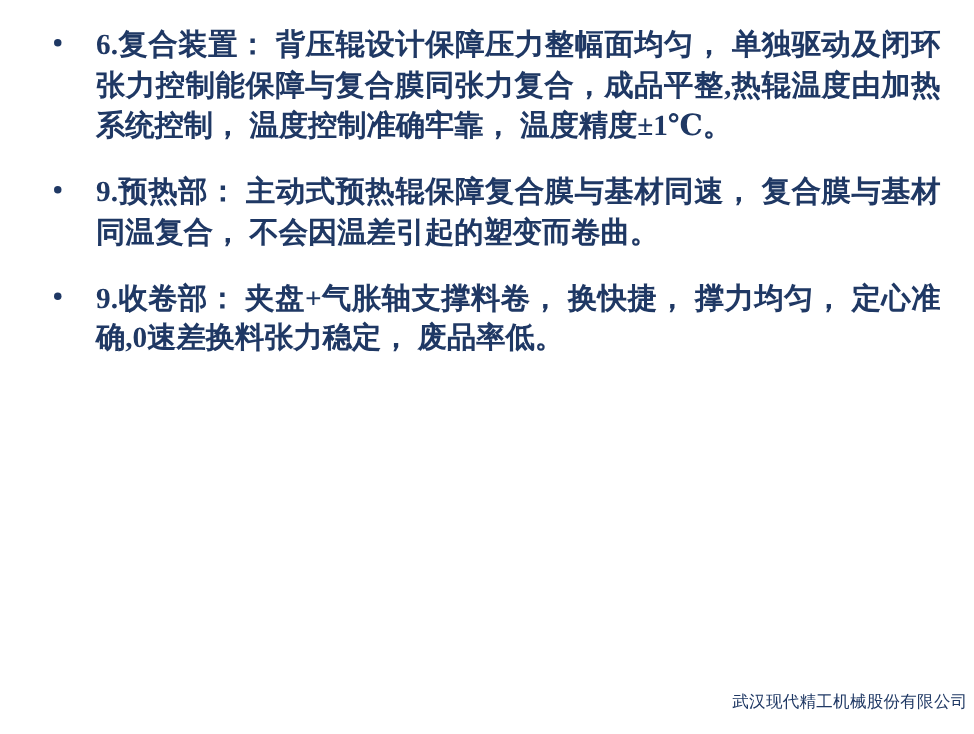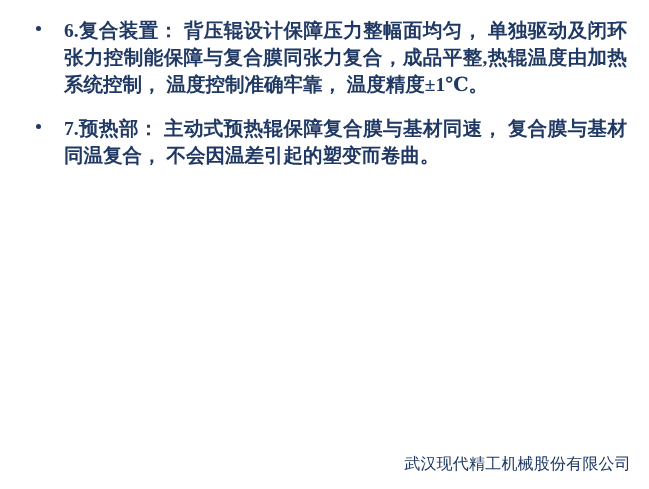--- a/index.html
+++ b/index.html
@@ -49,23 +49,23 @@
     height: 5px;
     background: #1F3864;
     border-radius: 50%;
     display: block;
   }
   .bullet-text {
     display: block;
   }
   .footer {
     position: absolute;
-    right: 18px;
+    right: 4px;
     bottom: 8px;
-    font-size: 16px;
+    font-size: 11px;
     font-weight: normal;
     color: #1F3864;
     font-family: "Liberation Sans", "DejaVu Sans", sans-serif;
     letter-spacing: 0.2px;
     margin-top: 12px;
   }
 </style>
 </head>
 <body>
 
@@ -73,23 +73,27 @@
 
   <div class="bullet-list">
 
     <div class="bullet-item">
       <span class="bullet-dot"></span>
       <span class="bullet-text">6.复合装置： 背压辊设计保障压力整幅面均匀， 单独驱动及闭环张力控制能保障与复合膜同张力复合，成品平整,热辊温度由加热系统控制， 温度控制准确牢靠， 温度精度±1℃。</span>
     </div>
 
     <div class="bullet-item">
       <span class="bullet-dot"></span>
-      <span class="bullet-text">7.预热部： 主动式预热辊保障复合膜与基材同速， 复合膜与基材同温复合， 不会因温差引起的塑变而卷曲。</span>
+      <span class="bullet-text">9.预热部： 主动式预热辊保障复合膜与基材同速， 复合膜与基材同温复合， 不会因温差引起的塑变而卷曲。</span>
     </div>
 
 
+    <div class="bullet-item">
+      <span class="bullet-dot"></span>
+      <span class="bullet-text">9.收卷部： 夹盘+气胀轴支撑料卷， 换快捷， 撑力均匀， 定心准确,0速差换料张力稳定， 废品率低。</span>
+    </div>
 
 
   </div>
 
   <div class="footer">武汉现代精工机械股份有限公司</div>
 
 </div>
 
 </body></html>

